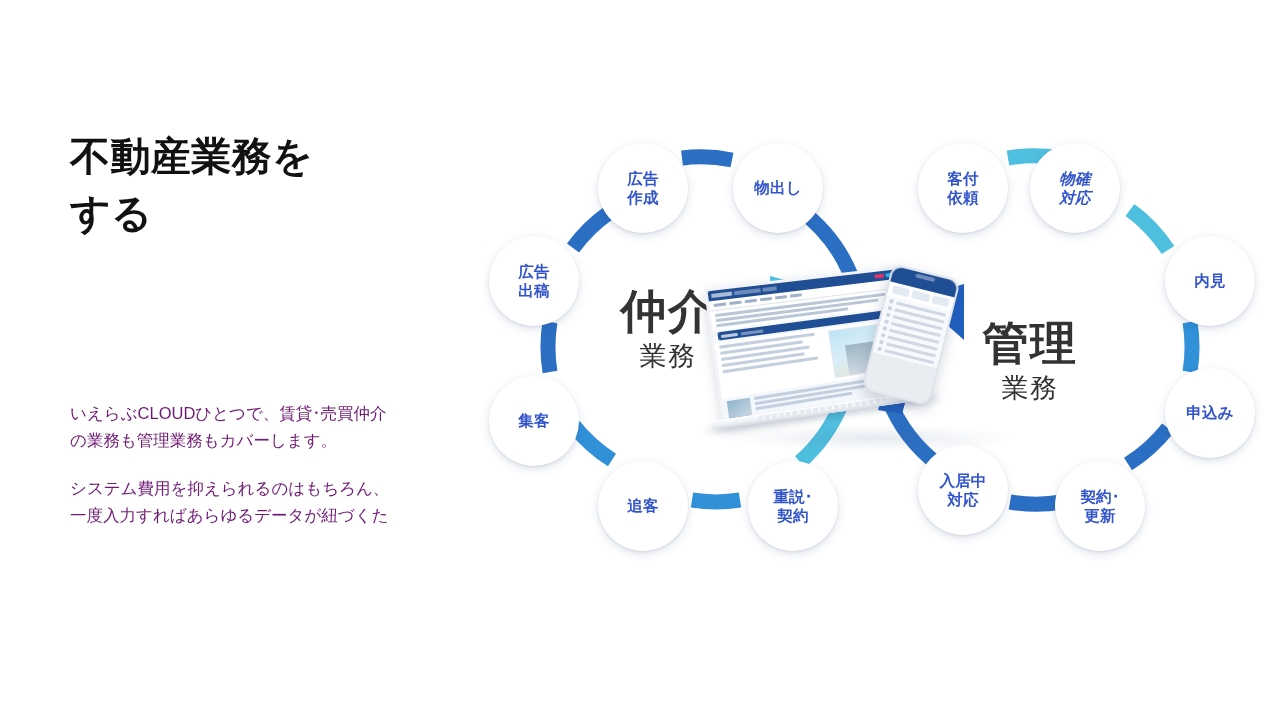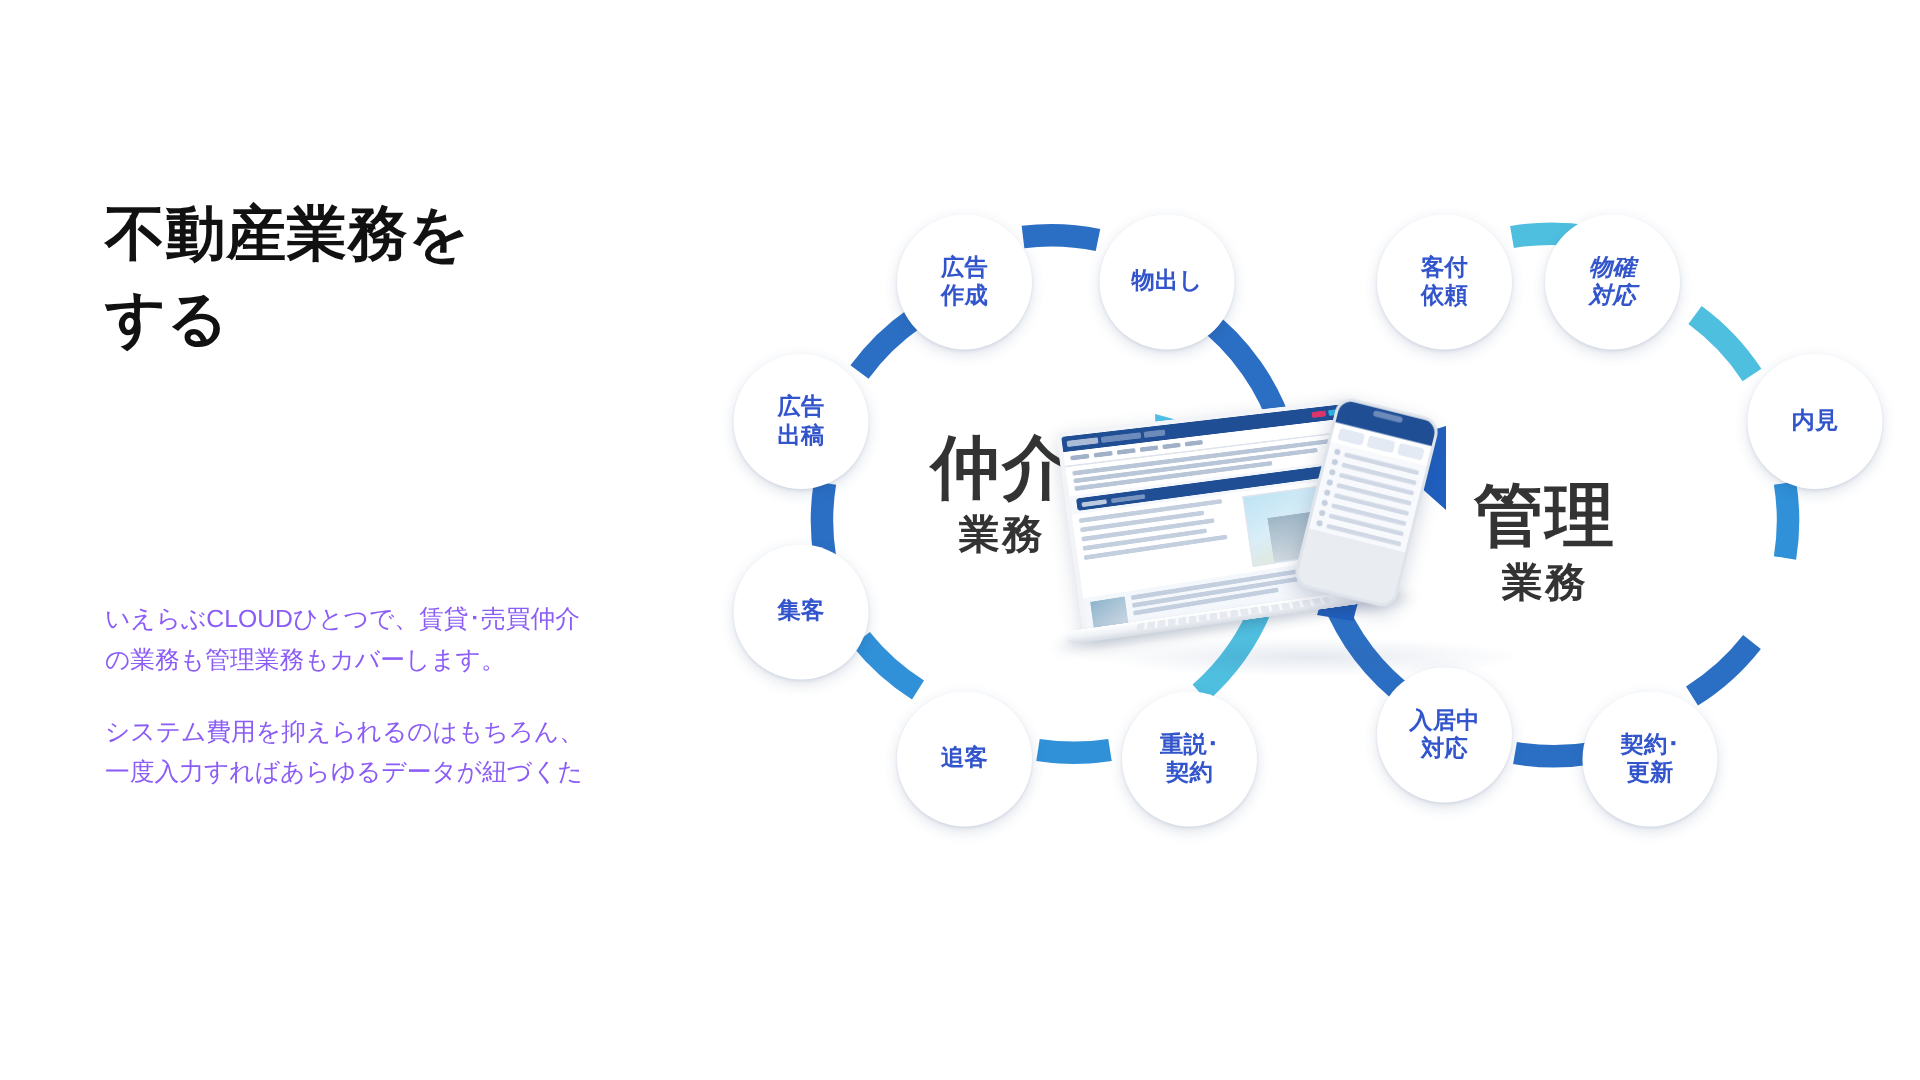--- a/index.html
+++ b/index.html
@@ -45,21 +45,21 @@
     white-space: nowrap;
   }
 
   .body-copy {
     position: absolute;
     left: 70px;
     top: 400px;
     width: 420px;
     font-size: 16.5px;
     line-height: 1.62;
-    color: #8b5cf6;
+    color: #701a75;
   }
   .body-copy p {
     margin: 0 0 22px 0;
   }
   .body-copy p:last-child { margin-bottom: 16px; }
   .body-copy .ln { display: block; white-space: nowrap; }
 
   
   .diagram {
     position: absolute;
@@ -107,21 +107,21 @@
   .cluster-title .ct-main {
     display: block;
     font-size: 46px;
     font-weight: bold;
     line-height: 1.0;
     letter-spacing: 0.03em;
   }
   .cluster-title .ct-sub {
     display: block;
     font-size: 27px;
-    font-weight: bold;
+    font-weight: normal;
     line-height: 1.0;
     letter-spacing: 0.06em;
     margin-top: 9px;
   }
 
   
   .devices {
     position: absolute;
     left: 238px;
     top: 160px;
@@ -455,21 +455,21 @@
       <span class="node-label">広告
 作成</span>
     </div>
     <div class="node" style="left:263px; top:33px;">
       <span class="node-label">物出し</span>
     </div>
     <div class="node" style="left:19px; top:126px;">
       <span class="node-label">広告
 出稿</span>
     </div>
-    <div class="node" style="left:19px; top:253px;">
+    <div class="node" style="left:19px; top:266px;">
       <span class="node-label">集客</span>
     </div>
     <div class="node" style="left:128px; top:351px;">
       <span class="node-label">追客</span>
     </div>
     <div class="node" style="left:278px; top:351px;">
       <span class="node-label">重説･
 契約</span>
     </div>
 
@@ -482,20 +482,23 @@
       <span class="node-label">客付
 依頼</span>
     </div>
     <div class="node" style="left:560px; top:33px;font-style:italic;">
       <span class="node-label">物確
 対応</span>
     </div>
     <div class="node" style="left:695px; top:126px;">
       <span class="node-label">内見</span>
     </div>
+    <div class="node" style="left:695px; top:258px;">
+      <span class="node-label">申込み</span>
+    </div>
     <div class="node" style="left:585px; top:351px;">
       <span class="node-label">契約･
 更新</span>
     </div>
     <div class="node" style="left:448px; top:335px;">
       <span class="node-label">入居中
 対応</span>
     </div>
 
   </div>

